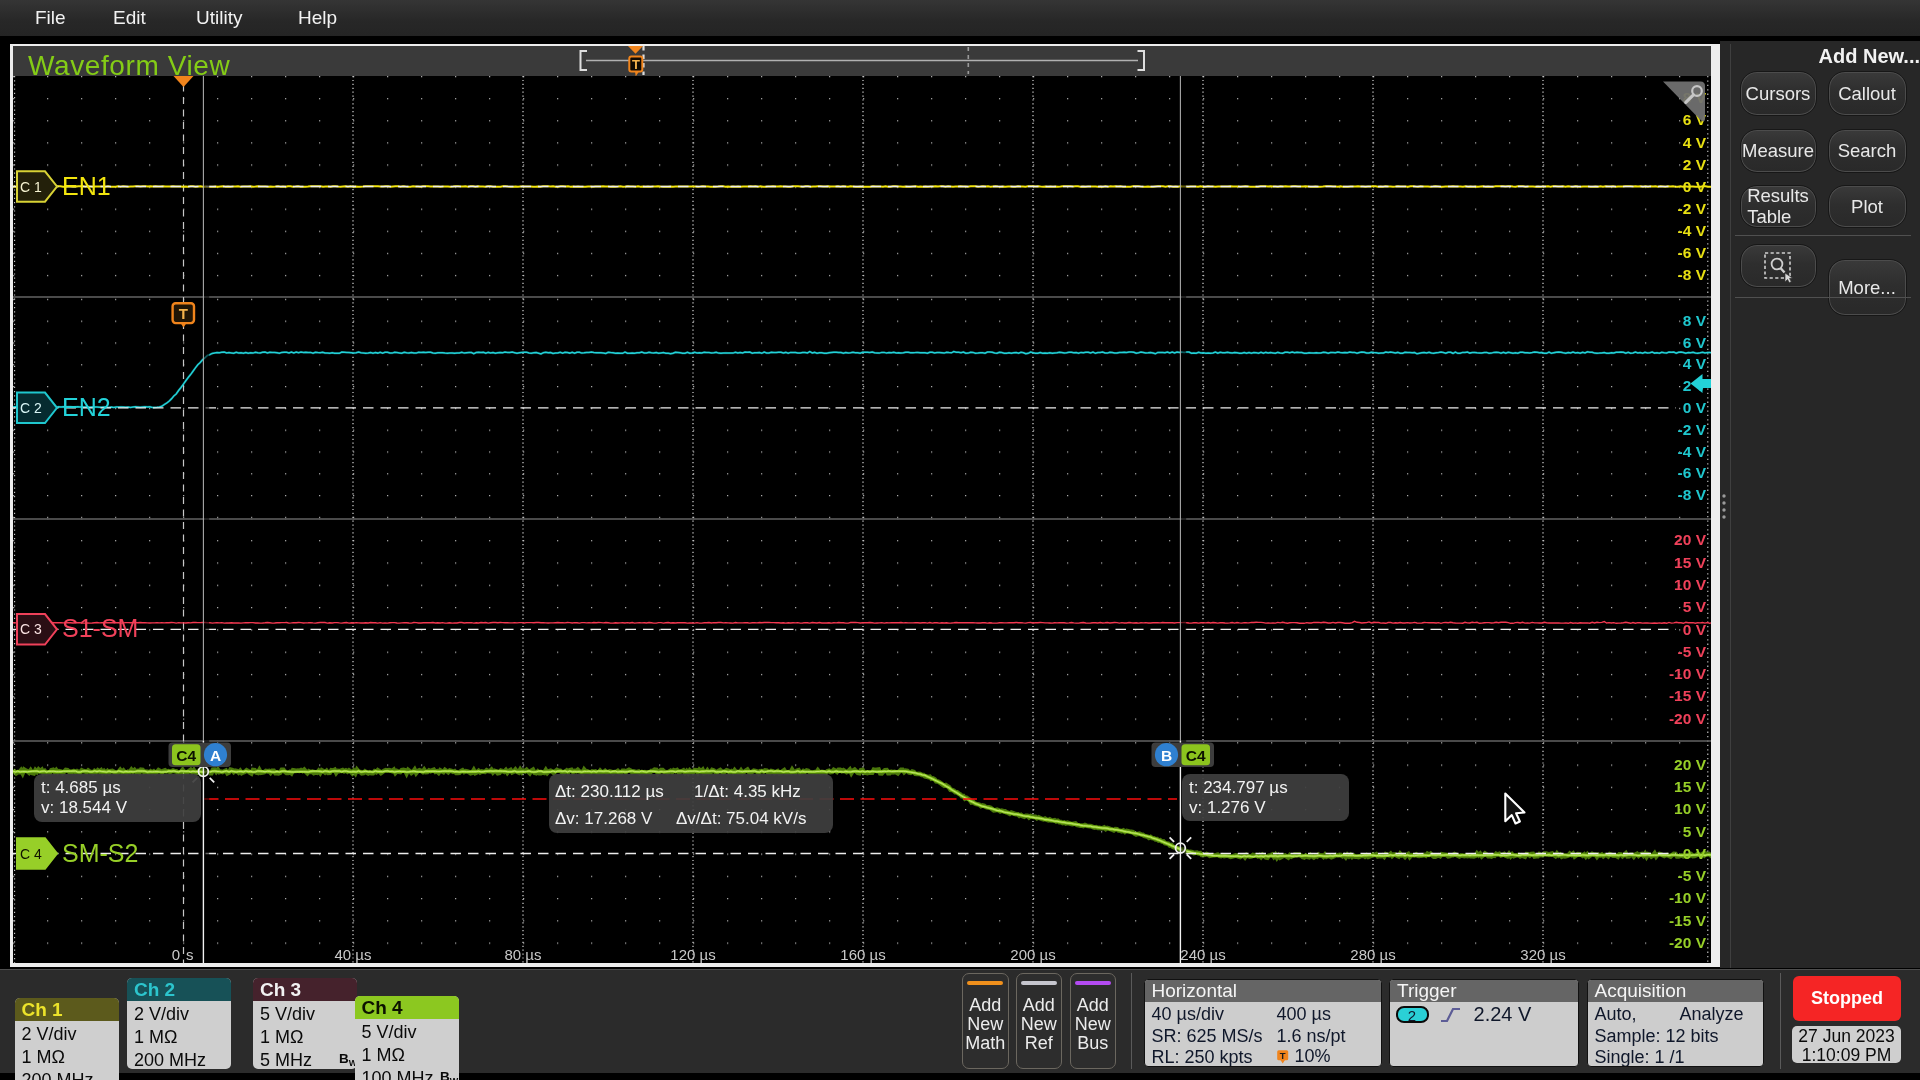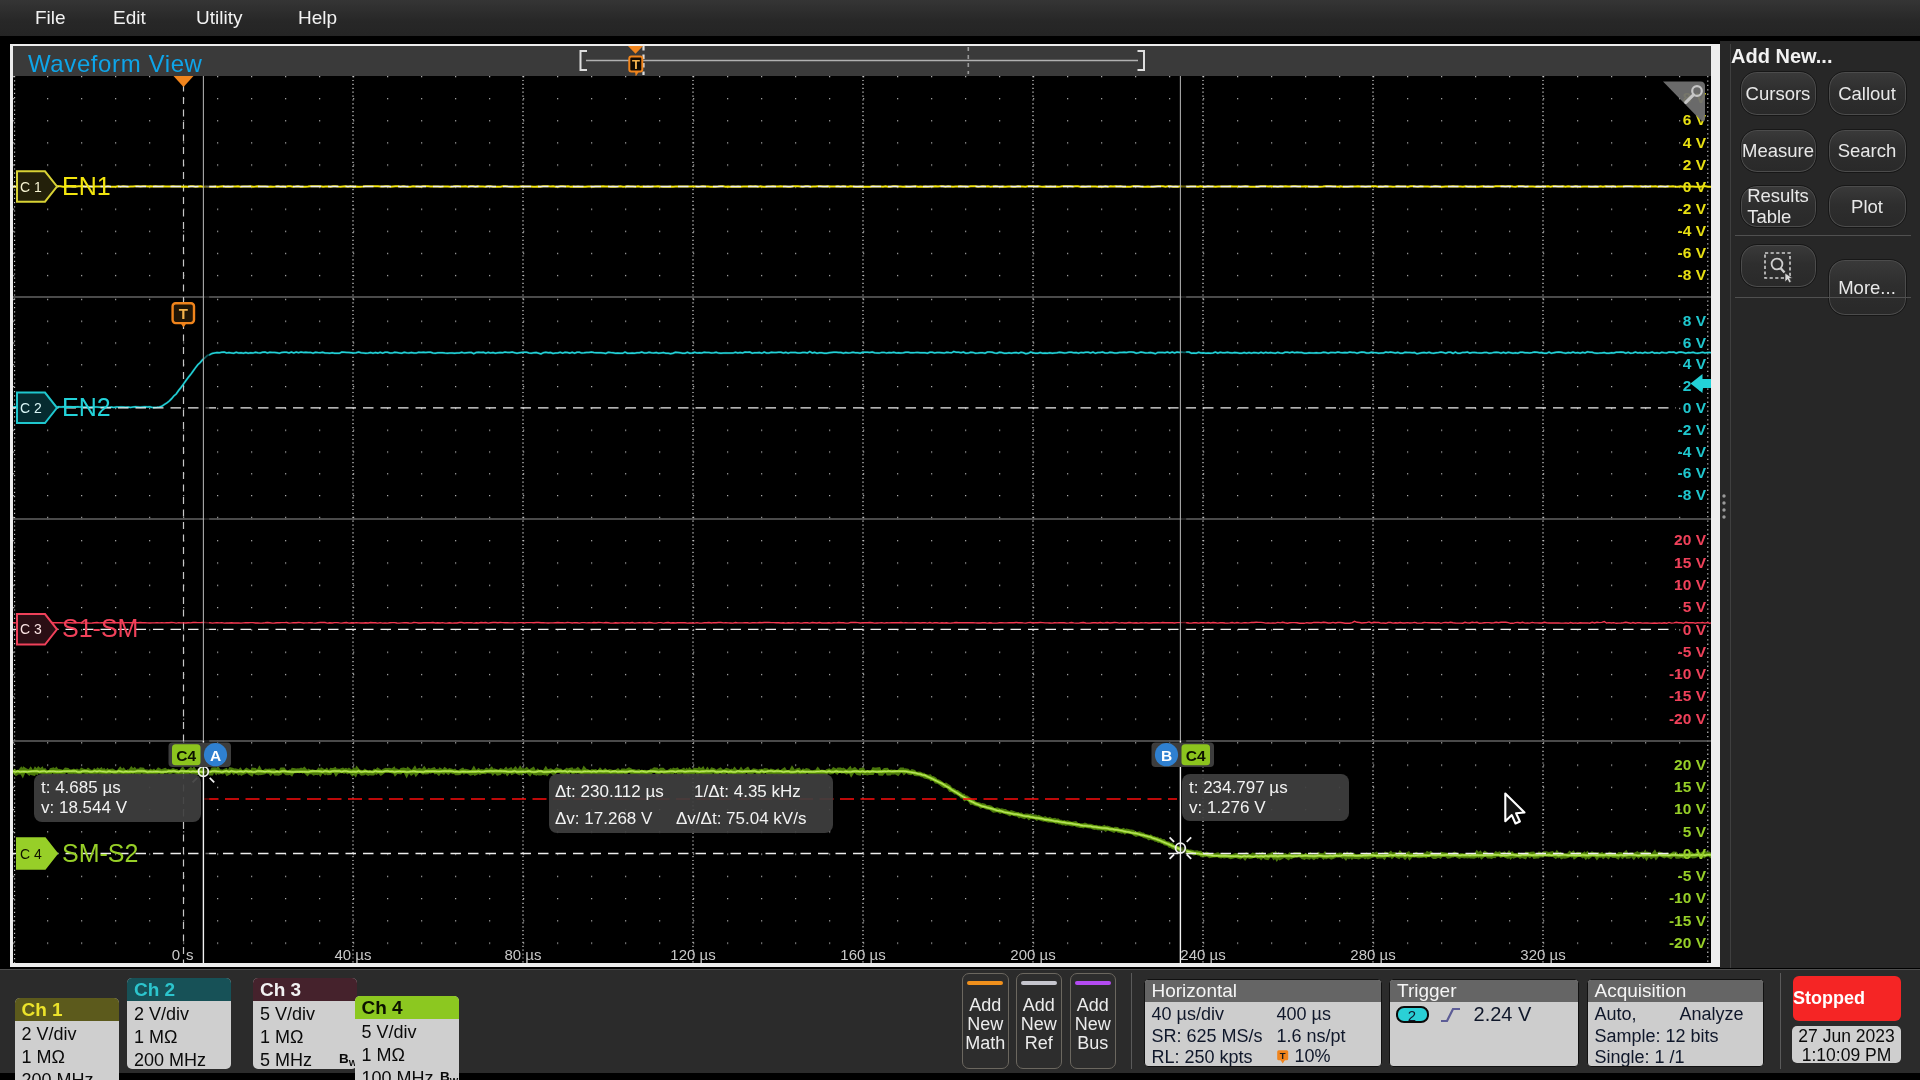--- a/index.html
+++ b/index.html
@@ -5,21 +5,21 @@
 * { margin:0; padding:0; box-sizing:border-box; }
 html,body { width:1920px; height:1080px; background:#000; overflow:hidden;
   font-family:"Liberation Sans", sans-serif; }
 .abs { position:absolute; }
 #menubar { left:0; top:0; width:1920px; height:36px;
   background:linear-gradient(#353535,#272727 60%,#242424); }
 #menubar span { position:absolute; top:7px; color:#f2f2f2; font-size:19px; }
 #rightcol { left:1720px; top:41px; width:200px; height:927px; background:#272727; }
 #wfpanel { left:10px; top:43.5px; width:1710px; height:923px; background:#ededed; }
 #wfheader { left:13px; top:46px; width:1698px; height:29.5px; background:#3a3a3a; }
-#wfheader .title { position:absolute; left:15px; top:4px; color:#0ea5e9; font-size:24px; letter-spacing:0.6px; }
+#wfheader .title { position:absolute; left:15px; top:4px; color:#84cc16; font-size:28px; letter-spacing:0.6px; }
 #grat { left:13px; top:75.5px; width:1698px; height:887.5px; background:#000; }
 .panelbtn { position:absolute; border-radius:17px;
   background:linear-gradient(#3a3a3a,#2e2e2e 45%,#292929);
   border:1px solid #171717; box-shadow:inset 0 0 0 1px #4c4c4c;
   color:#e8e8e8; font-size:18.5px; display:flex; align-items:center; justify-content:center;
   line-height:21px; }
 .gpanel { position:absolute; background:#cdcdcd; border-radius:4px; border:1px solid #111;
   overflow:hidden; }
 .gpanel .hd { background:#656565; color:#f5f5f5; font-size:19px; height:22px; padding:0 0 0 7px; line-height:22px; }
 .gpanel .row { position:absolute; color:#0f172a; font-size:18px; line-height:19px; height:19px; white-space:nowrap; }
@@ -218,21 +218,21 @@
   <div style="position:absolute;left:7px;top:24px;">v: 1.276 V</div>
 </div>
 <div class="readout" style="left:549px;top:774px;width:284px;height:59px;">
   <div style="position:absolute;left:6px;top:8px;">Δt: 230.112 µs</div>
   <div style="position:absolute;left:145px;top:8px;">1/Δt: 4.35 kHz</div>
   <div style="position:absolute;left:6px;top:35px;">Δv: 17.268 V</div>
   <div style="position:absolute;left:127px;top:35px;">Δv/Δt: 75.04 kV/s</div>
 </div>
 
 <div class="abs" style="left:1731px;top:44px;width:189px;">
-  <div style="position:absolute;left:0;width:189px;top:1px;text-align:left;color:#f2f2f2;font-size:20px;font-weight:bold;">Add New...</div>
+  <div style="position:absolute;left:0;width:189px;top:1px;text-align:right;color:#f2f2f2;font-size:20px;font-weight:bold;">Add New...</div>
   <div class="panelbtn" style="left:8.5px;top:27px;width:77px;height:45px;">Cursors</div>
   <div class="panelbtn" style="left:96.5px;top:27px;width:79px;height:45px;">Callout</div>
   <div class="panelbtn" style="left:8.5px;top:85px;width:77px;height:43.5px;">Measure</div>
   <div class="panelbtn" style="left:96.5px;top:85px;width:79px;height:43.5px;">Search</div>
   <div class="panelbtn" style="left:8.5px;top:141px;width:77px;height:42.5px;">Results<br>Table</div>
   <div class="panelbtn" style="left:96.5px;top:141px;width:79px;height:42.5px;">Plot</div>
   <div style="position:absolute;left:4px;top:190.5px;width:176px;height:1px;background:#505050;"></div>
   <div class="panelbtn" style="left:8.5px;top:200px;width:77px;height:43.5px;">
     <svg width="40" height="36" viewBox="0 0 40 36">
       <rect x="7" y="5" width="25" height="25" fill="none" stroke="#cfcfcf" stroke-width="1.6" stroke-dasharray="3.2 2.4"></rect>
@@ -332,17 +332,17 @@
 </div>
 
 <div class="gpanel" style="left:1586.5px;top:979px;width:177px;height:87.5px;">
   <div class="hd">Acquisition</div>
   <div class="row" style="left:7px;top:24.5px;">Auto,</div>
   <div class="row" style="right:19px;top:24.5px;">Analyze</div>
   <div class="row" style="left:7px;top:46.5px;">Sample: 12 bits</div>
   <div class="row" style="left:7px;top:68px;">Single: 1 /1</div>
 </div>
 
-<div class="abs" style="left:1793px;top:975.5px;width:108px;height:45px;border-radius:6px;background:#f52525;color:#fff;font-weight:bold;font-size:18px;line-height:45px;">Stopped</div>
+<div class="abs" style="left:1793px;top:975.5px;width:108px;height:45px;border-radius:6px;background:#f52525;color:#fff;font-weight:bold;font-size:18px;text-align:center;line-height:45px;">Stopped</div>
 <div class="abs" style="left:1792px;top:1025.5px;width:109px;height:37px;border-radius:5px;background:#cfcfcf;color:#0a0a0a;font-size:17.5px;text-align:center;">
   <div style="margin-top:0px;">27 Jun 2023</div>
   <div style="margin-top:-2px;">1:10:09 PM</div>
 </div>
 
 </body></html>

